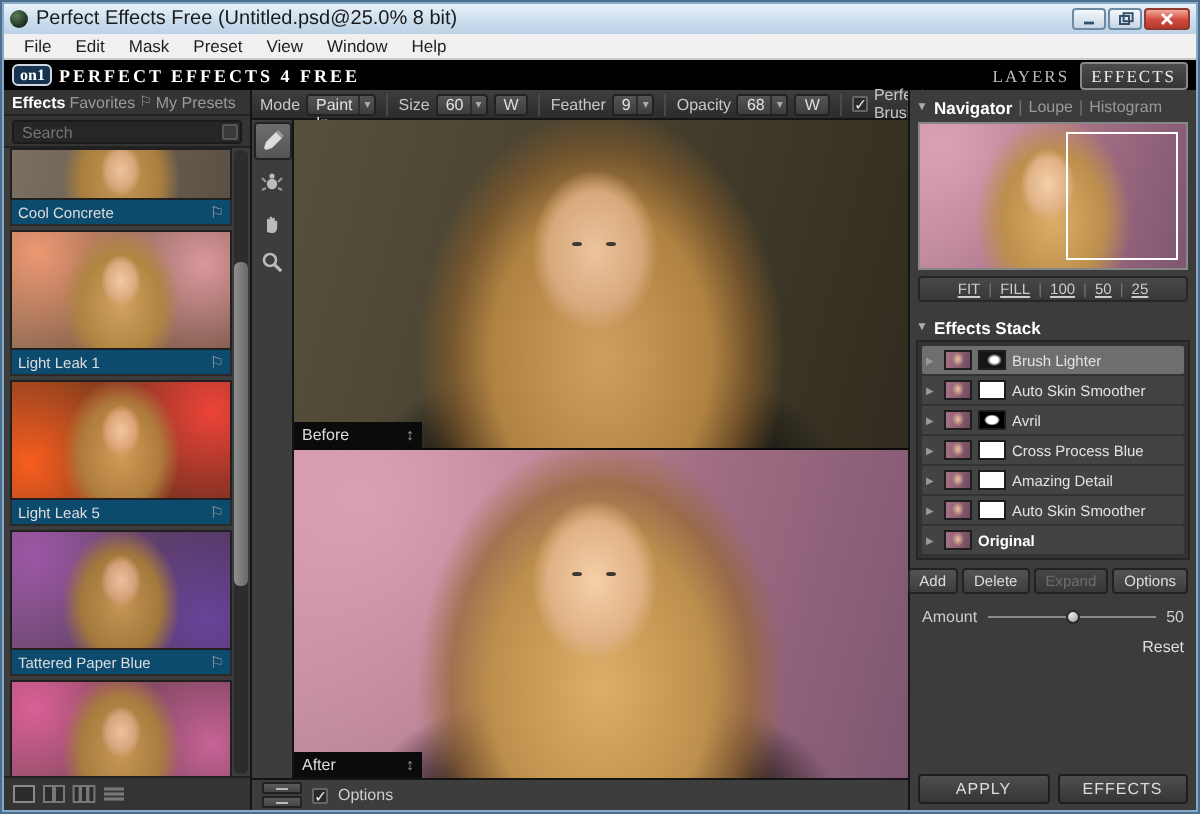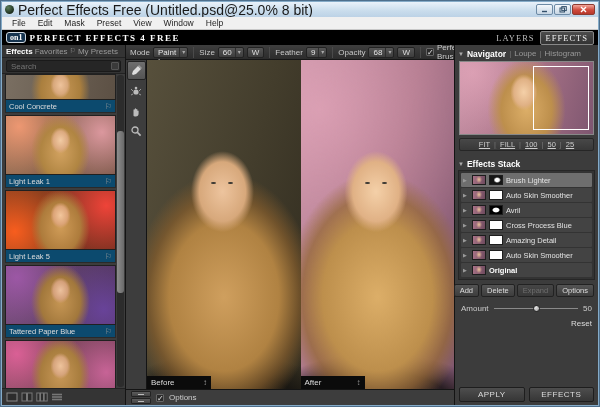--- a/index.html
+++ b/index.html
@@ -6,21 +6,21 @@
   html,body { width:600px; height:407px; }
   body { font-family:"Liberation Sans", sans-serif; font-size:9px; color:#ccc; background:#9fb8cc; }
 
   .window { width:600px; height:407px; border:2px solid #85abc8; outline:1px solid #4e6f8c; outline-offset:-1px;
             display:flex; flex-direction:column; background:#000; overflow:hidden; }
 
   
   .titlebar { height:15px; flex:0 0 15px; background:linear-gradient(#e9f2fa,#c9dcec 60%,#bcd2e6);
               display:flex; align-items:center; padding:0 3px; color:#1a1a1a; }
   .app-icon { width:9px; height:9px; border-radius:50%; background:radial-gradient(circle at 35% 30%,#5a7d5a,#1d2d1d 70%); margin-right:4px; flex:0 0 9px;}
-  .win-title { font-size:14px; flex:1; white-space:nowrap; overflow:hidden; }
+  .win-title { font-size:10px; flex:1; white-space:nowrap; overflow:hidden; }
   .win-btns { display:flex; gap:1px; }
   .win-btn { width:17px; height:11px; border:1px solid #6d8aa5; border-radius:2px;
              background:linear-gradient(#f4f8fc,#c7d6e4); position:relative; }
   .win-btn.close { width:23px; background:linear-gradient(#f3a79b,#cf4a3c 55%,#b6382c); border-color:#8d3a30; }
   .win-btn svg { position:absolute; inset:0; margin:auto; display:block; }
 
   
   .menubar { height:13px; flex:0 0 13px; background:#f0f0f0; display:flex; align-items:center; padding:0 4px; gap:0; border-bottom:1px solid #c8c8c8; }
   .menu-item { color:#1e1e1e; font-size:8.5px; padding:0 6px; }
 
@@ -94,21 +94,21 @@
                display:flex; padding:0 2px 0 4px; gap:3px; color:#e2e2e2; }
   .tb-select .arrow { font-size:6px; color:#aaa; border-left:1px solid #2d2d2d; padding-left:2px; }
   .tb-btn { background:linear-gradient(#555,#3d3d3d); border:1px solid #222; border-radius:2px; height:11px;
             display:flex; align-items:center; padding:0 4px; color:#ddd; }
   .checkbox { width:8px; height:8px; background:#2a2a2a; border:1px solid #666; border-radius:1px;
               color:#e8e8e8; font-size:8px; line-height:7px; text-align:center; }
   .center-body { flex:1; display:flex; min-height:0; }
   .tools { flex:0 0 21px; width:21px; background:#3d3d3d; border-right:1px solid #141414; display:flex; flex-direction:column; align-items:center; padding-top:1px; gap:1px; }
   .tool { width:19px; height:19px; display:flex; align-items:center; justify-content:center; border-radius:2px; }
   .tool.selected { background:linear-gradient(#6e6e6e,#545454); border:1px solid #222; }
-  .preview { flex:1; display:flex; flex-direction:row; min-width:0; background:#4d7c0f; position:relative; }
+  .preview { flex:1; display:flex; flex-direction:column; min-width:0; background:#4d7c0f; position:relative; }
   .pane { flex:1; position:relative; overflow:hidden; }
   .pane-divider { height:1px; background:#0a0a0a; }
   .before-img { width:100%; height:100%; background:
       radial-gradient(ellipse 42px 54px at 49% 40%, #edc49e 0%, #d7a87b 55%, rgba(215,168,123,0) 75%),
       radial-gradient(ellipse 100px 135px at 50% 72%, #cf9f5e 0%, #b08242 55%, rgba(130,92,45,.75) 75%, rgba(130,92,45,0) 92%),
       radial-gradient(ellipse 130px 62px at 50% 106%, #151310 0%, rgba(21,19,16,.85) 60%, rgba(21,19,16,0) 90%),
       linear-gradient(105deg,#57503c,#433d2c 55%,#312c1f); }
   .after-img { width:100%; height:100%; background:
       radial-gradient(ellipse 42px 54px at 49% 40%, #f4d0a8 0%, #e0b185 55%, rgba(224,177,133,0) 75%),
       radial-gradient(ellipse 100px 135px at 50% 72%, #dcae68 0%, #bd8f4c 55%, rgba(150,105,55,.75) 75%, rgba(150,105,55,0) 92%),

